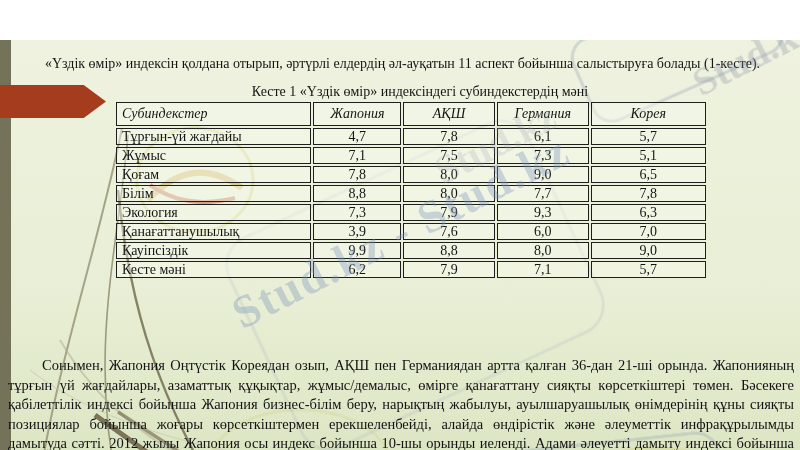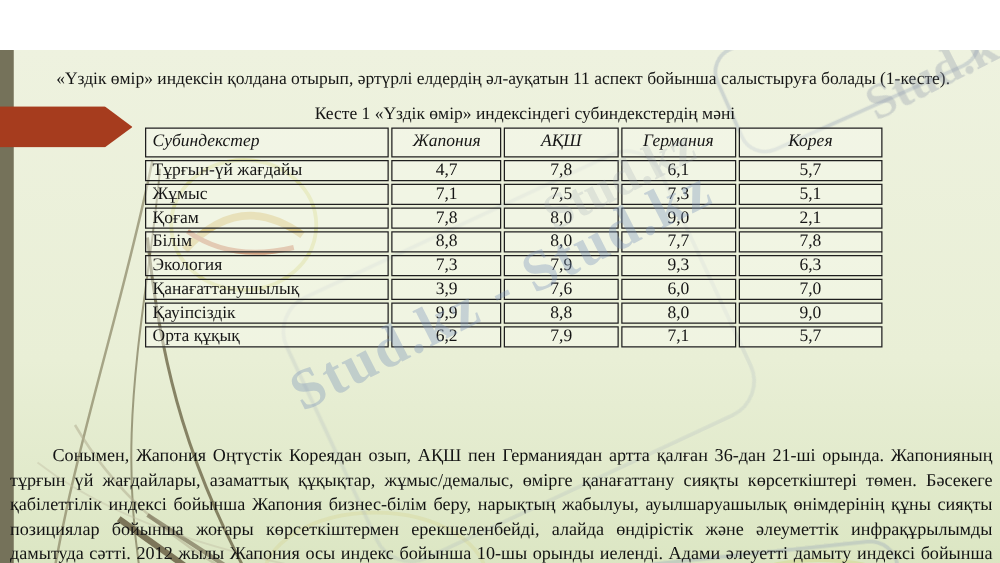--- a/index.html
+++ b/index.html
@@ -136,21 +136,21 @@
           <td>7,1</td>
           <td>7,5</td>
           <td>7,3</td>
           <td>5,1</td>
         </tr>
         <tr>
           <td class="label">Қоғам</td>
           <td>7,8</td>
           <td>8,0</td>
           <td>9,0</td>
-          <td>2,1</td>
+          <td>6,5</td>
         </tr>
         <tr>
           <td class="label">Білім</td>
           <td>8,8</td>
           <td>8,0</td>
           <td>7,7</td>
           <td>7,8</td>
         </tr>
         <tr>
           <td class="label">Экология</td>
@@ -167,21 +167,21 @@
           <td>7,0</td>
         </tr>
         <tr>
           <td class="label">Қауіпсіздік</td>
           <td>9,9</td>
           <td>8,8</td>
           <td>8,0</td>
           <td>9,0</td>
         </tr>
         <tr>
-          <td class="label">Орта құқық</td>
+          <td class="label">Кесте мәні</td>
           <td>6,2</td>
           <td>7,9</td>
           <td>7,1</td>
           <td>5,7</td>
         </tr>
       </tbody>
   </table>
 
   <div class="watermark wm-main">Stud.kz - Stud.kz</div>
   <div class="watermark wm-tr">Stud.kz</div>

